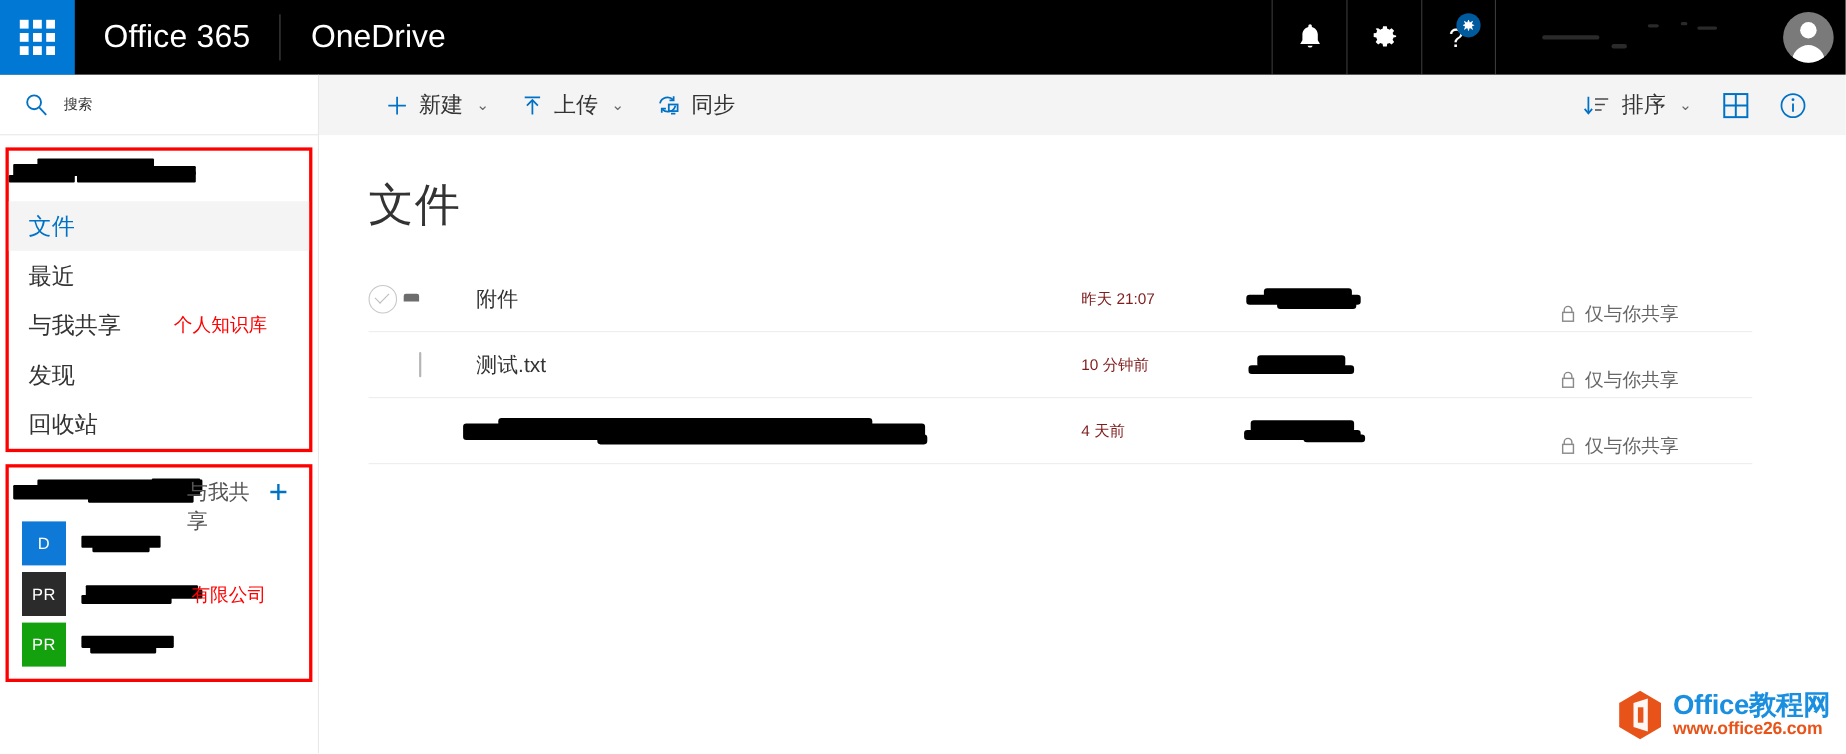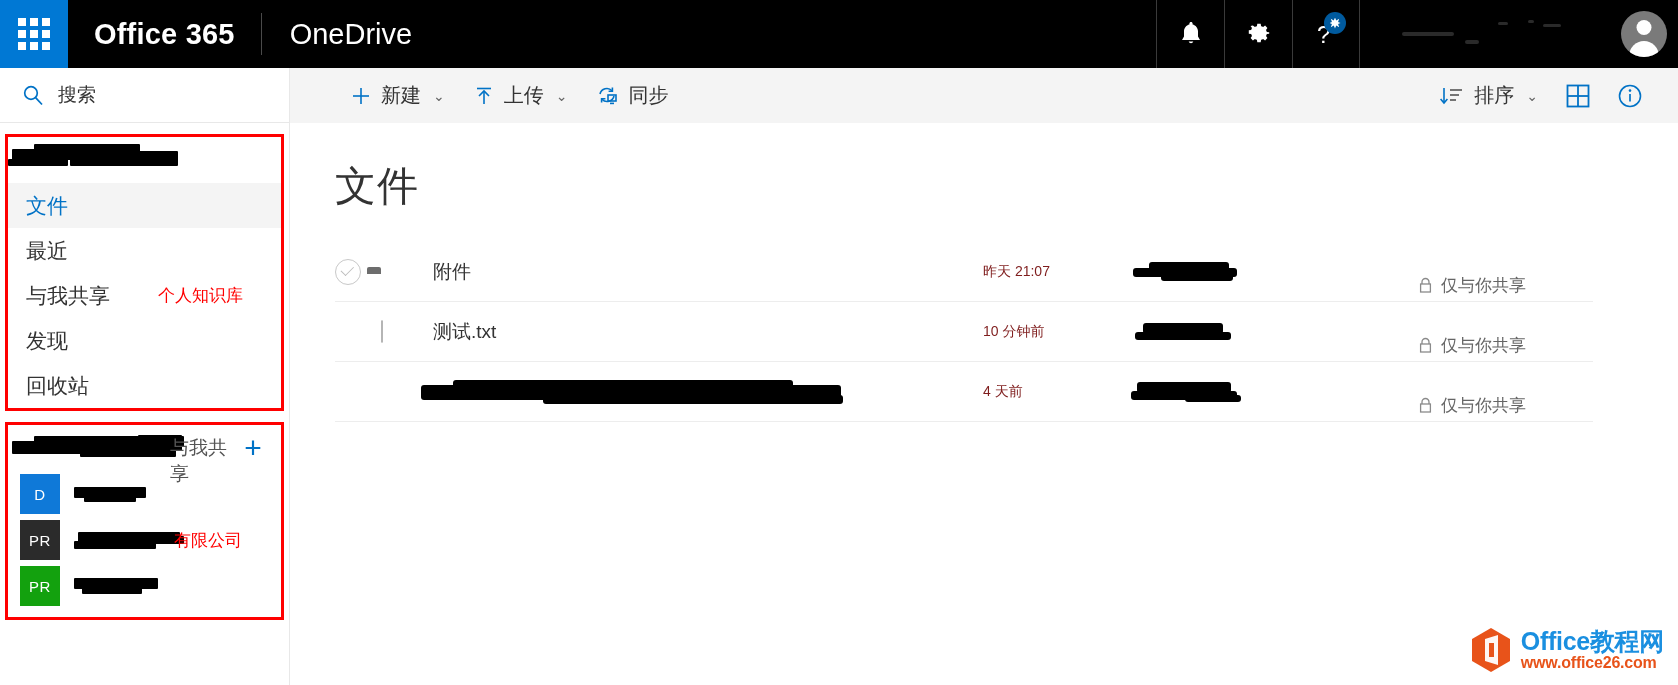--- a/index.html
+++ b/index.html
@@ -20,21 +20,21 @@
     display: flex; align-items: center; justify-content: center;
     cursor: pointer;
   }
   .waffle-grid {
     display: grid; grid-template-columns: repeat(3, 8px);
     grid-template-rows: repeat(3, 8px); gap: 4px;
   }
   .waffle-grid i { display: block; width: 8px; height: 8px; background: #fff; }
   .suite-brand {
     display: flex; align-items: center; padding: 0 26px;
-    color: #ffffff; font-size: 29px; font-weight: 700; letter-spacing: .2px;
+    color: #ffffff; font-size: 29px; font-weight: 400; letter-spacing: .2px;
     cursor: pointer; white-space: nowrap;
   }
   .suite-sep { width: 1px; height: 42px; background: #4a4a4a; align-self: center; }
   .suite-app {
     display: flex; align-items: center; padding: 0 28px;
     color: #ffffff; font-size: 29px; font-weight: 300; cursor: pointer; white-space: nowrap;
   }
   .suite-spacer { flex: 1 1 auto; }
   .suite-icons { display: flex; align-items: stretch; }
   .sb-icon {
@@ -76,21 +76,21 @@
 
   
   .leftrail {
     position: absolute; top: 68px; left: 0; width: 290px; height: 617px;
     background: #ffffff; border-right: 1px solid #e8e8e8;
   }
   .searchbox {
     height: 55px; display: flex; align-items: center; gap: 14px;
     padding: 0 22px; border-bottom: 1px solid #e8e8e8; cursor: text;
   }
-  .search-label { font-size: 19px; color: #333333; }
+  .search-label { font-size: 13px; color: #333333; }
 
   .navgroup {
     position: relative; margin: 11px 5px 0 5px; border: 3px solid #ff0000;
     padding: 0; background: #fff;
   }
   .navgroup-2 { margin-top: 11px; padding-bottom: 8px; }
   .blurbar { background: #000000; border-radius: 1px; }
   .myfiles-title { padding: 10px 0 8px 10px; height: 46px; position: relative; }
 
   .navitem {

